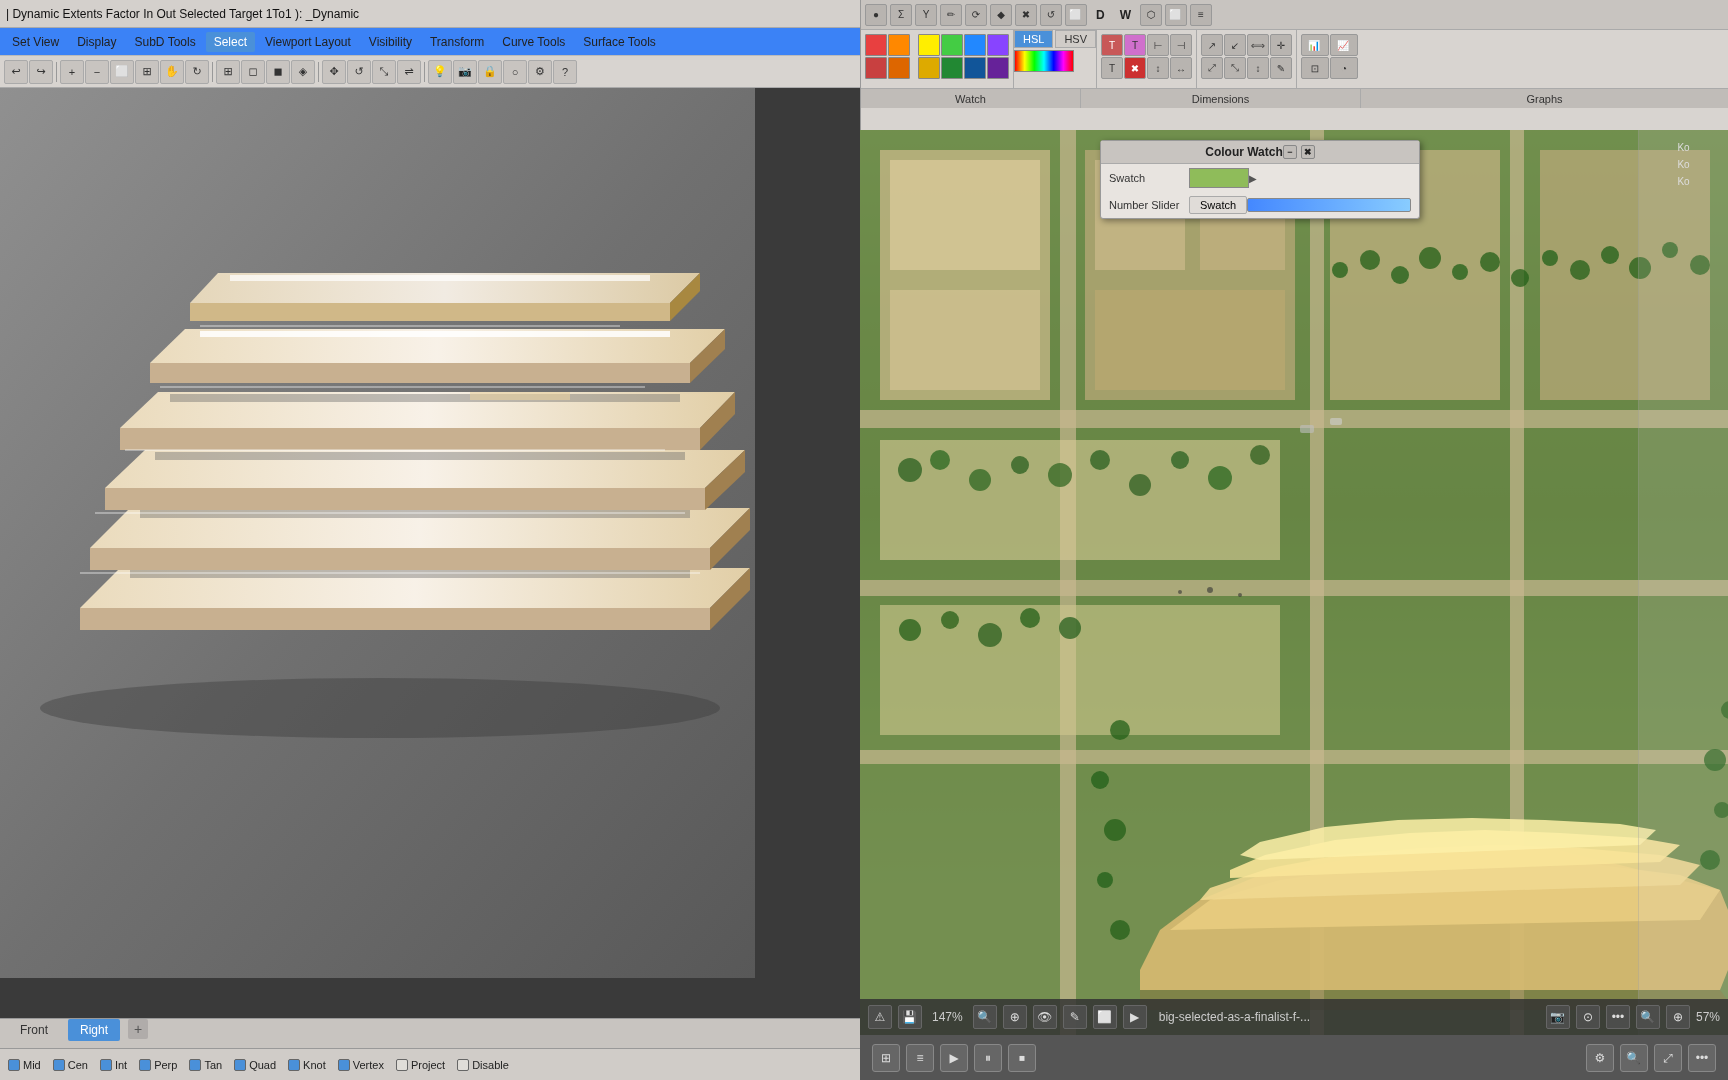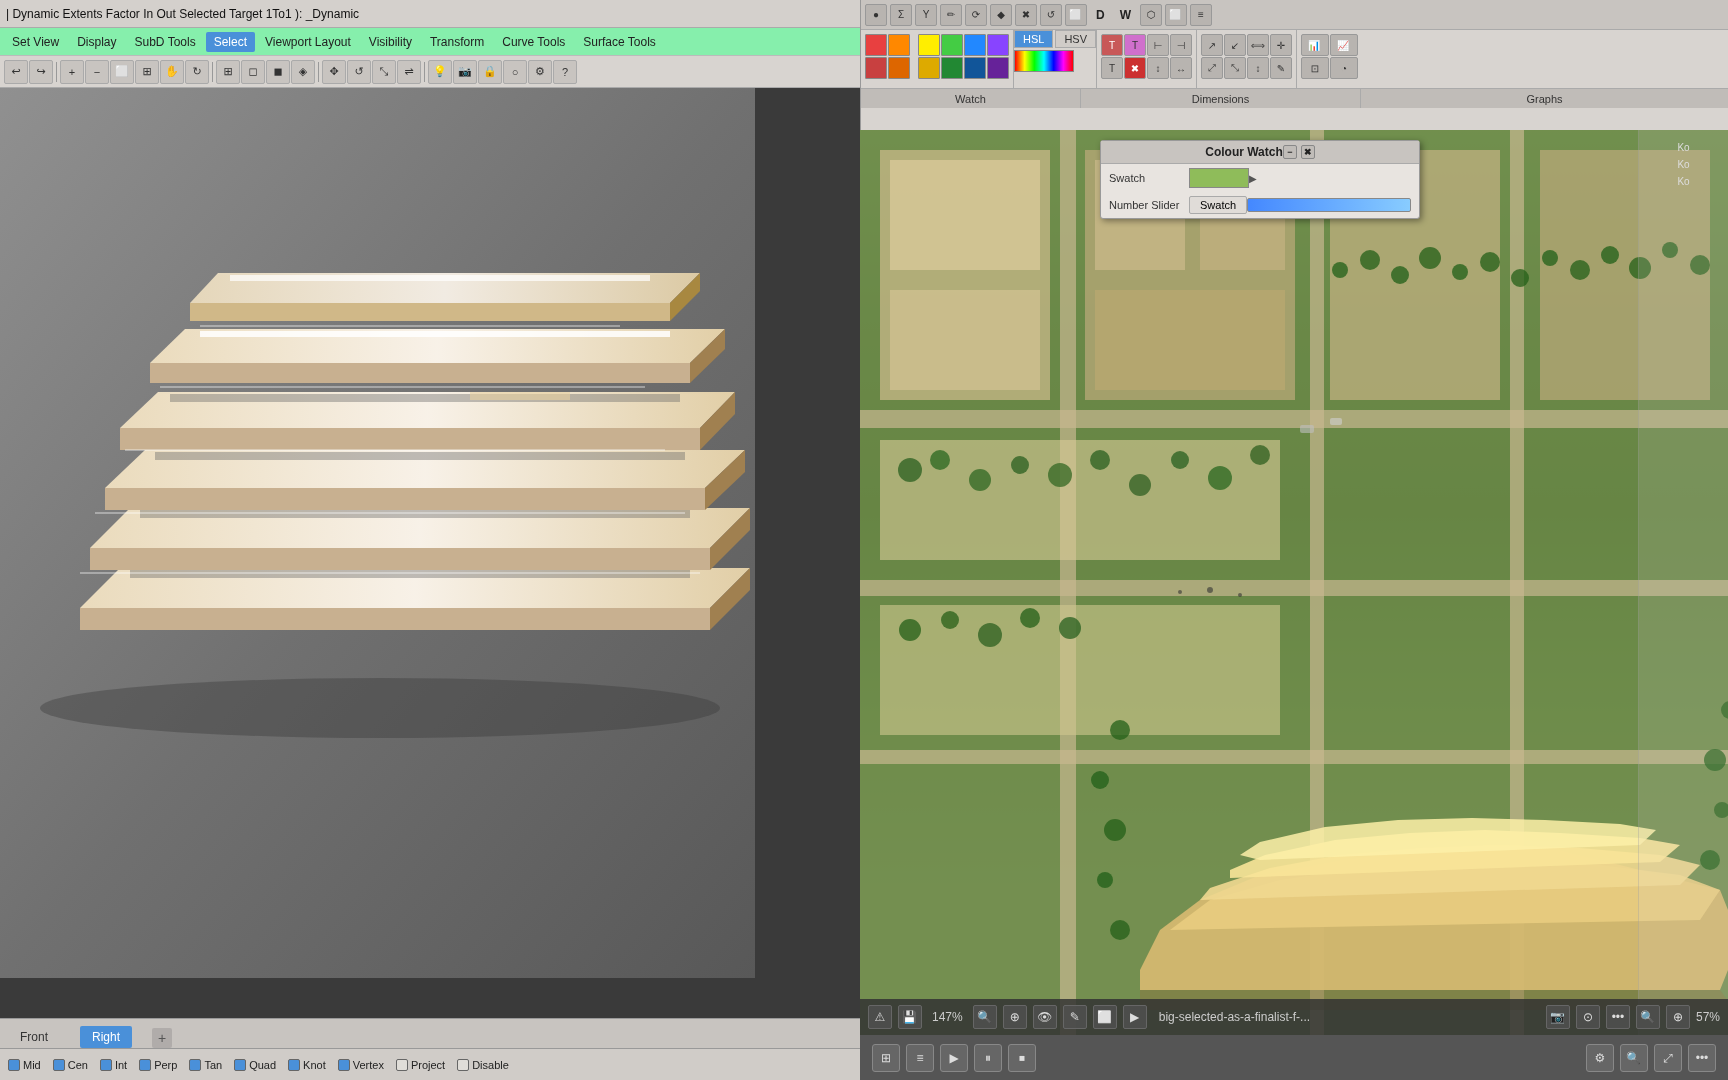--- a/index.html
+++ b/index.html
@@ -28,21 +28,21 @@
       border-bottom: 1px solid #aaa;
       z-index: 10;
     }
 
     
     #menu-bar {
       position: absolute;
       top: 28px; left: 0;
       width: 860px;
       height: 28px;
-      background: #86efac;
+      background: #3b82f6;
       display: flex;
       align-items: center;
       gap: 2px;
       padding: 0 4px;
       border-bottom: 1px solid #bbb;
       z-index: 10;
     }
     .menu-item {
       padding: 3px 8px;
       font-size: 12px;
@@ -125,23 +125,23 @@
     }
 
     
     #viewport-tabs {
       position: absolute;
       bottom: 32px; left: 0;
       width: 860px;
       height: 30px;
       background: #c8c4c0;
       display: flex;
-      align-items: flex-end;
+      align-items: flex-start;
       padding: 0 8px;
-      gap: 20px;
+      gap: 8px;
       border-top: 1px solid #999;
       z-index: 10;
     }
     .vp-tab {
       padding: 4px 12px;
       font-size: 12px;
       color: #333;
       cursor: pointer;
       border-radius: 2px;
     }

